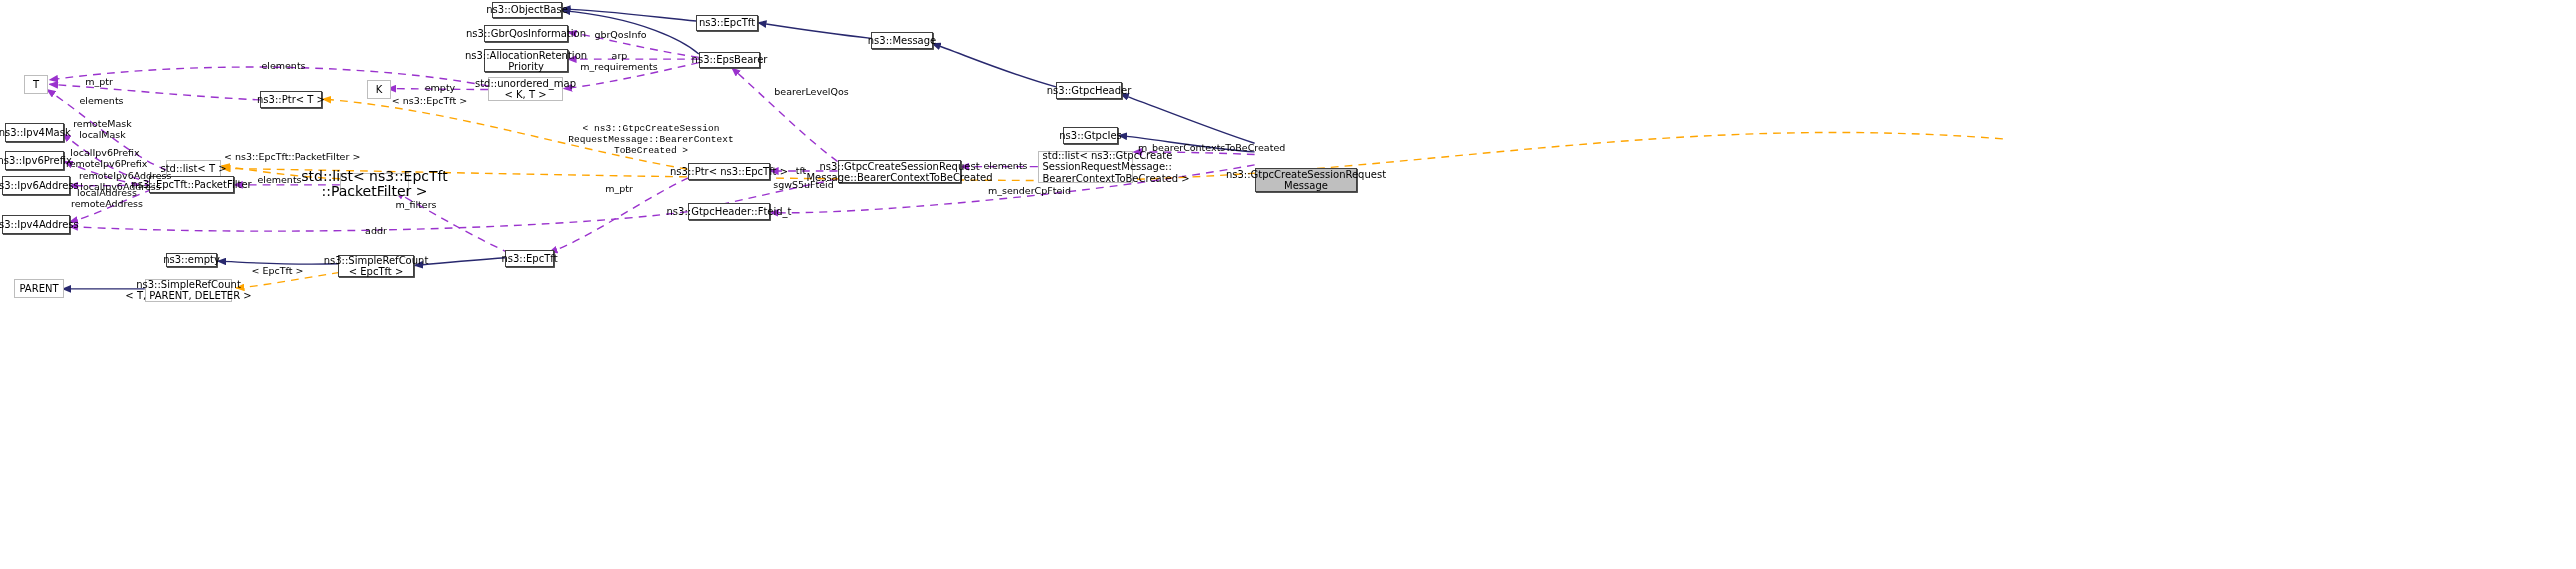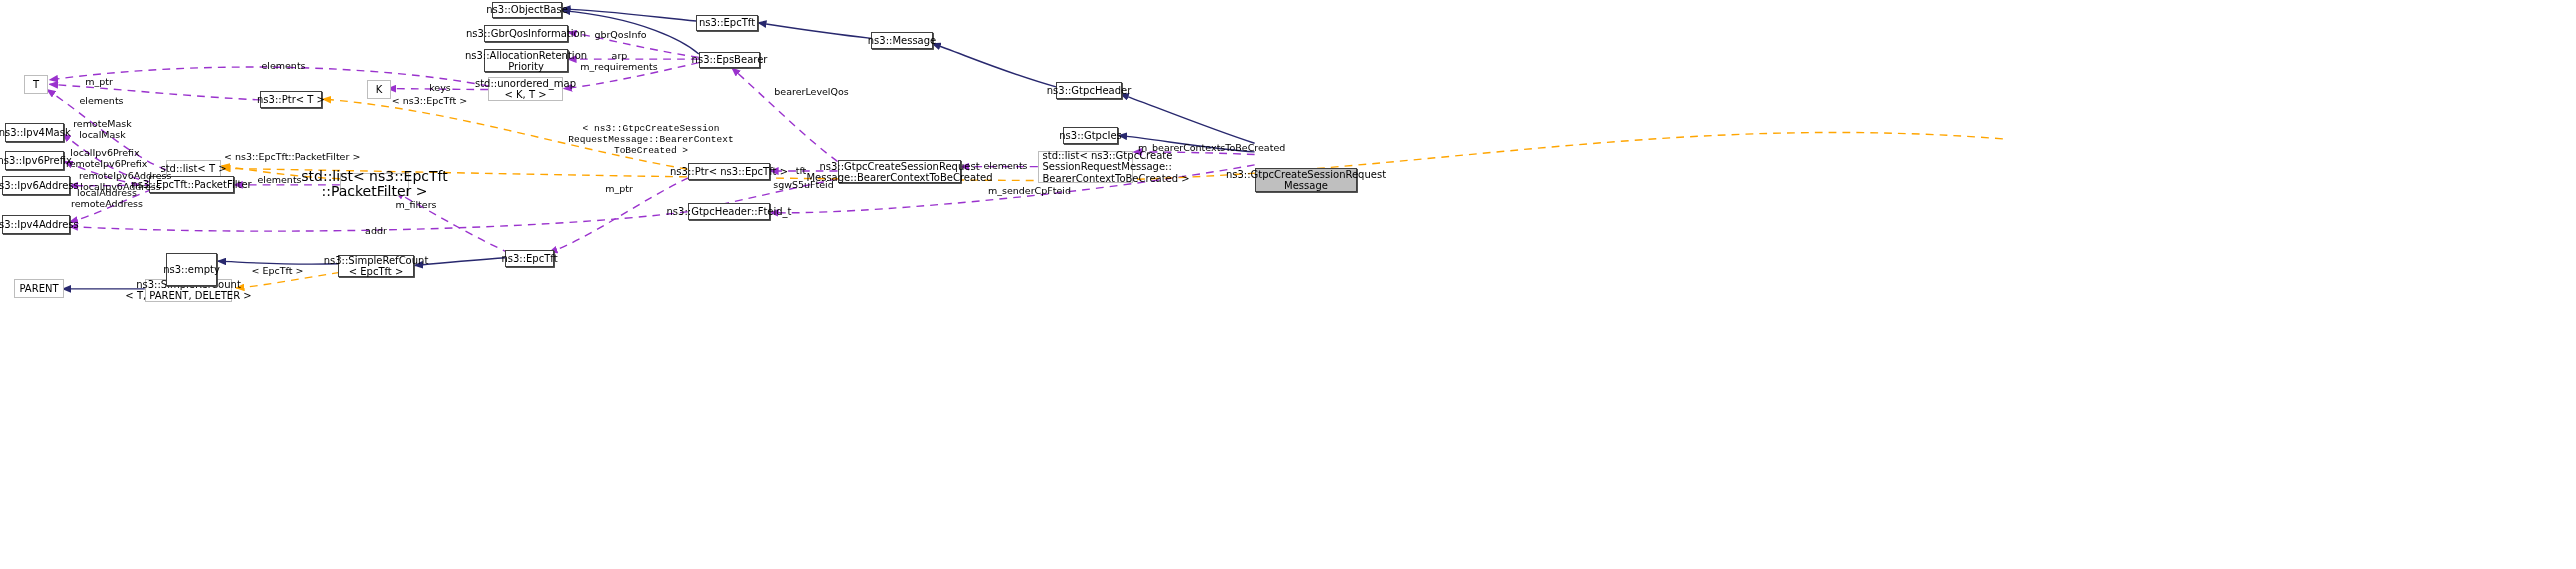--- a/index.html
+++ b/index.html
@@ -153,21 +153,21 @@
 &lt; K, T &gt;</div>
 
   <div class="node solid" style="left:149px;top:176px;width:85px;height:17.3px;font-size:10px;">ns3::EpcTft::PacketFilter</div>
 
   <div class="node light" style="left:340px;top:173px;width:69px;height:22.5px;font-size:14px;">std::list&lt; ns3::EpcTft
 ::PacketFilter &gt;</div>
 
   <div class="node light" style="left:145px;top:279px;width:87px;height:22.5px;font-size:10px;">ns3::SimpleRefCount
 &lt; T, PARENT, DELETER &gt;</div>
 
-  <div class="node solid" style="left:166px;top:253px;width:51px;height:33px;font-size:10px;">ns3::empty</div>
+  <div class="node solid" style="left:166px;top:253px;width:51px;height:14px;font-size:10px;">ns3::empty</div>
 
   <div class="node solid" style="left:338px;top:255px;width:76px;height:22px;font-size:10px;">ns3::SimpleRefCount
 &lt; EpcTft &gt;</div>
 
   <div class="node solid" style="left:505px;top:250px;width:49px;height:16.5px;font-size:10px;">ns3::EpcTft</div>
 
   <div class="node solid" style="left:492px;top:1.7px;width:70px;height:16.5px;font-size:10px;">ns3::ObjectBase</div>
 
   <div class="node solid" style="left:696px;top:14.7px;width:62px;height:16.5px;font-size:10px;">ns3::EpcTft</div>
 
@@ -209,21 +209,21 @@
 
   <div class="edge-label" style="left:66px;top:147px;width:78px;font-size:9.5px;">localIpv6Prefix
 remoteIpv6Prefix</div>
 
   <div class="edge-label" style="left:66px;top:170px;width:83px;font-size:9.5px;margin-left:13px;">remoteIpv6Address
 localIpv6Address</div>
 
   <div class="edge-label" style="left:68px;top:187px;width:78px;font-size:9.5px;">localAddress
 remoteAddress</div>
 
-  <div class="edge-label" style="left:414px;top:82px;width:52px;font-size:9.5px;">keys</div>
+  <div class="edge-label" style="left:414px;top:82px;width:52px;font-size:9.5px;">empty</div>
 
   <div class="edge-label" style="left:382px;top:95px;width:95px;font-size:9.5px;">&lt; ns3::EpcTft &gt;</div>
 
   <div class="edge-label" style="left:224px;top:151px;width:125px;font-size:9.5px;">&lt; ns3::EpcTft::PacketFilter &gt;</div>
 
   <div class="edge-label" style="left:568px;top:123px;width:166px;font-size:9.5px;font-family:Liberation Mono, monospace;">&lt; ns3::GtpcCreateSession
 RequestMessage::BearerContext
 ToBeCreated &gt;</div>
 
   <div class="edge-label" style="left:241px;top:265px;width:73px;font-size:9.5px;">&lt; EpcTft &gt;</div>

